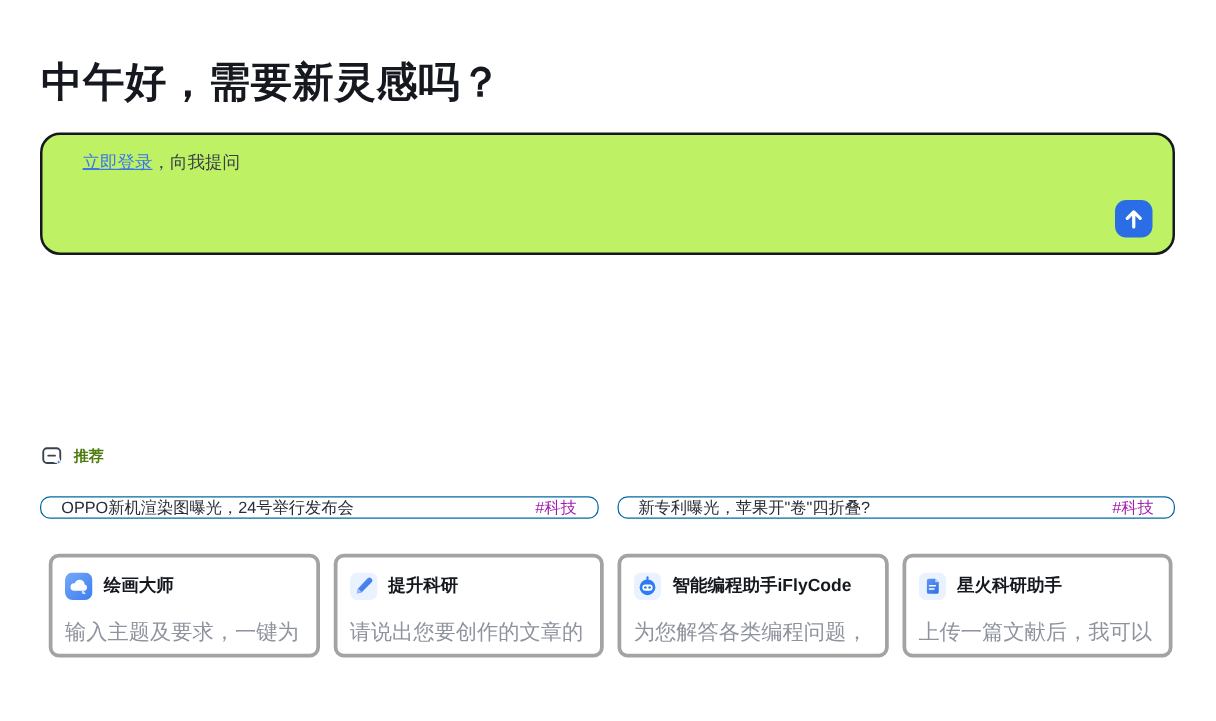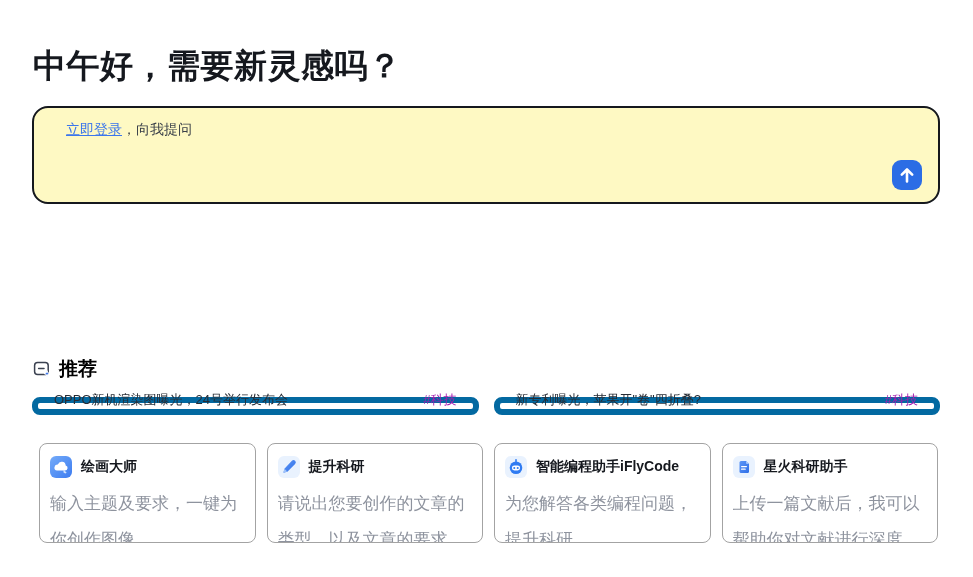--- a/index.html
+++ b/index.html
@@ -10,55 +10,55 @@
     -webkit-font-smoothing:antialiased;
   }
   .greeting{
     position:absolute;left:33px;top:44px;
     font-size:33px;font-weight:700;color:#15181E;letter-spacing:.5px;
   }
   
   .prompt-box{
     position:absolute;left:32px;top:106px;width:908px;height:98px;
     border:2px solid #15181D;border-radius:16px;box-sizing:border-box;
-    background:#fef9c3;
+    background:#bef264;
   }
   .prompt-text{
     position:absolute;left:32px;top:13px;font-size:14px;color:#3A4049;
   }
   .login-link{color:#3B76EC;text-decoration:underline;cursor:pointer;}
   .send-btn{
     position:absolute;right:16px;bottom:12px;width:30px;height:30px;
     border-radius:9px;background:#2B6DE5;border:none;cursor:pointer;
     display:flex;align-items:center;justify-content:center;padding:0;
   }
   
   .rec-header{
     position:absolute;left:33px;top:356px;display:flex;align-items:center;gap:8px;
   }
-  .rec-header .label{font-size:19px;font-weight:700;color:#000000;}
+  .rec-header .label{font-size:12px;font-weight:700;color:#4d7c0f;}
   
   .news-row{
     position:absolute;left:32px;top:397px;width:908px;display:flex;gap:15px;
     box-sizing:border-box;
   }
   .news-card{
-    flex:1;height:18px;border:6px solid #0369a1;border-radius:8px;
-    display:flex;align-items:flex-end;justify-content:space-between;
+    flex:1;height:18px;border:1px solid #0369a1;border-radius:8px;
+    display:flex;align-items:center;justify-content:space-between;
     padding:0 16px;box-sizing:border-box;background:#fff;cursor:pointer;
   }
   .news-text{font-size:13px;color:#272C35;white-space:nowrap;overflow:hidden;}
   .news-tag{font-size:13px;color:#a21caf;margin-left:12px;flex-shrink:0;}
   
   .cards-row{
     position:absolute;left:39px;top:443px;width:899px;display:flex;gap:11px;
     box-sizing:border-box;
   }
   .asst-card{
-    flex:1;height:100px;border:1px solid #a3a3a3;border-radius:8px;
+    flex:1;height:83px;border:3px solid #a3a3a3;border-radius:8px;
     padding:12px 10px;box-sizing:border-box;background:#fff;cursor:pointer;
     overflow:hidden;
   }
   .card-head{display:flex;align-items:center;gap:9px;}
   .card-icon{width:22px;height:22px;flex-shrink:0;display:block;}
   .card-title{font-size:14px;font-weight:700;color:#15181E;white-space:nowrap;}
   .card-desc{
     margin-top:8px;font-size:17px;line-height:36px;color:#8E939E;
     display:-webkit-box;-webkit-line-clamp:2;-webkit-box-orient:vertical;overflow:hidden;
   }

